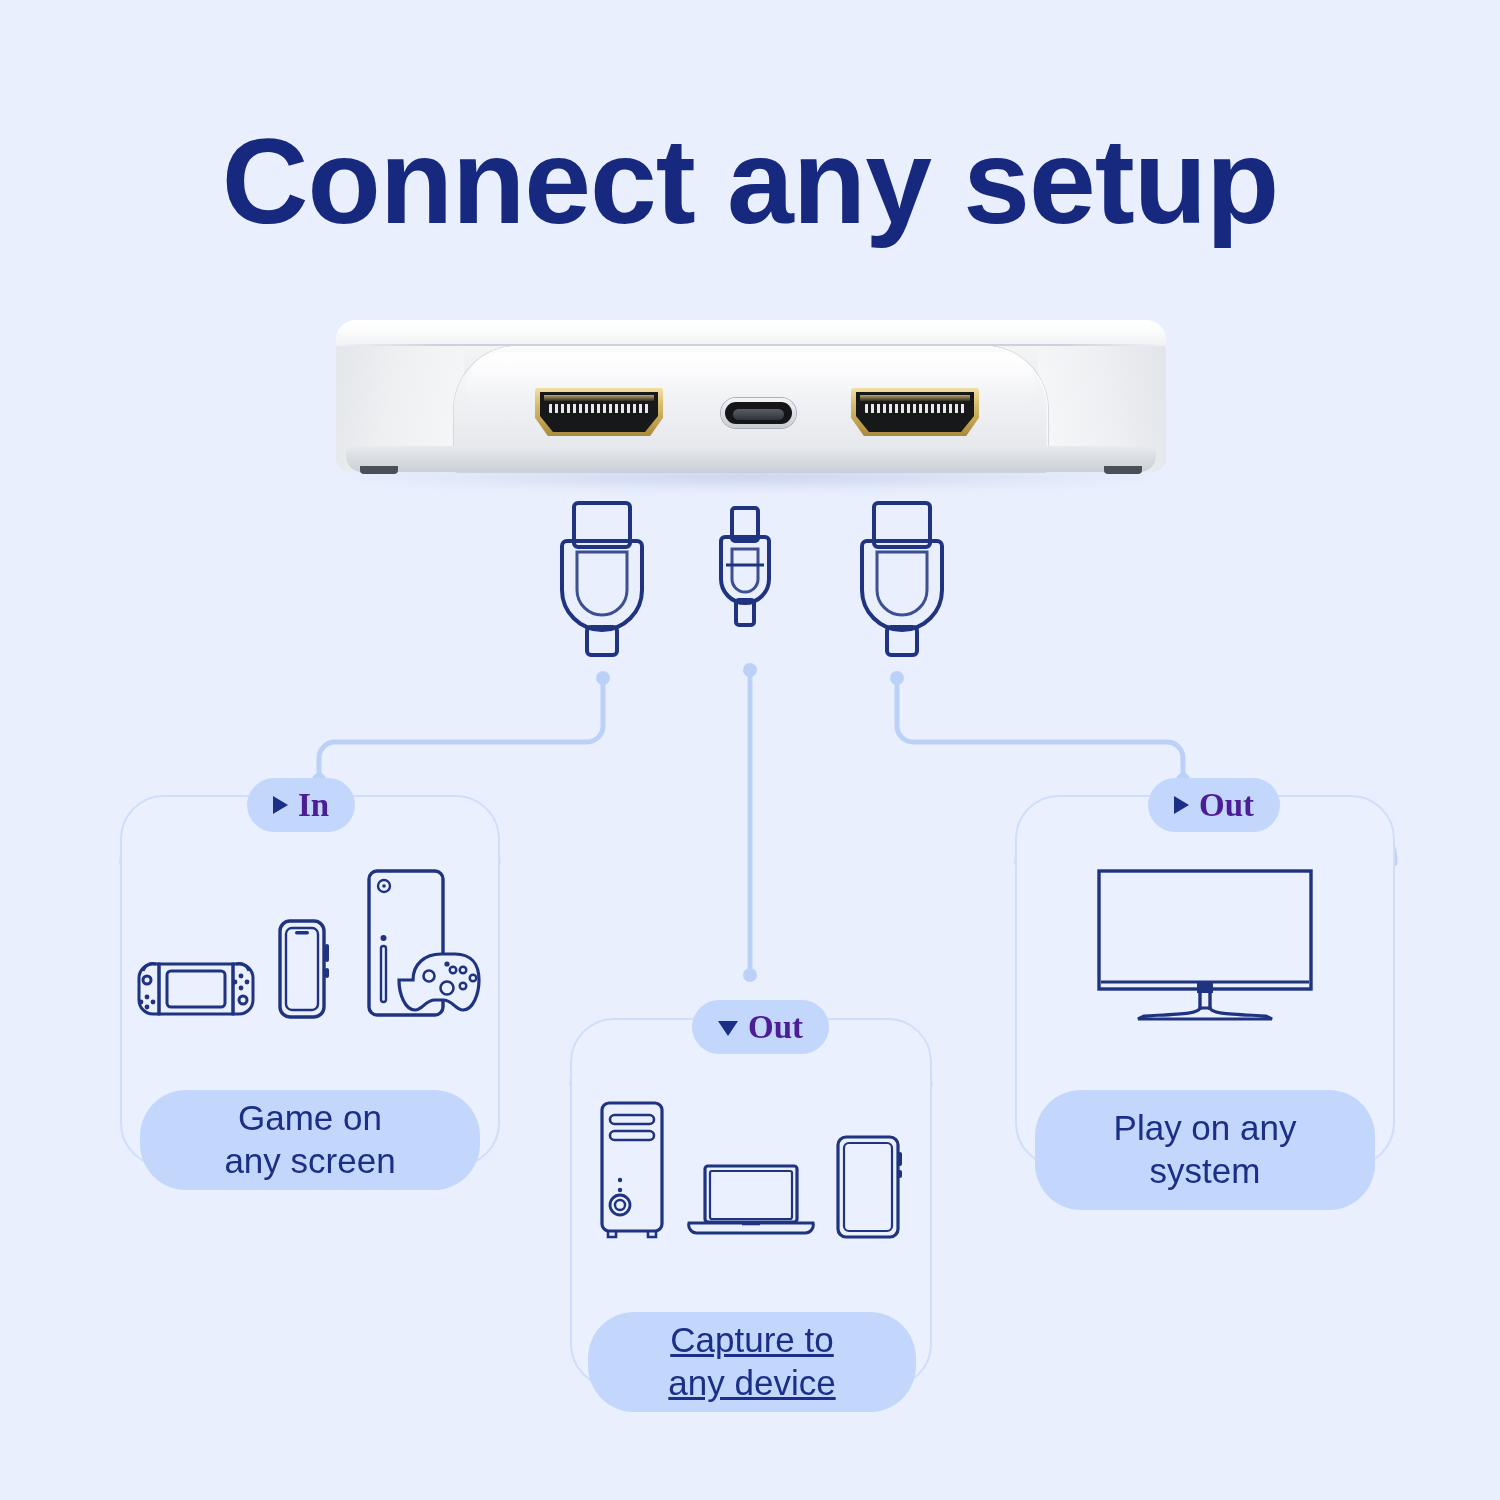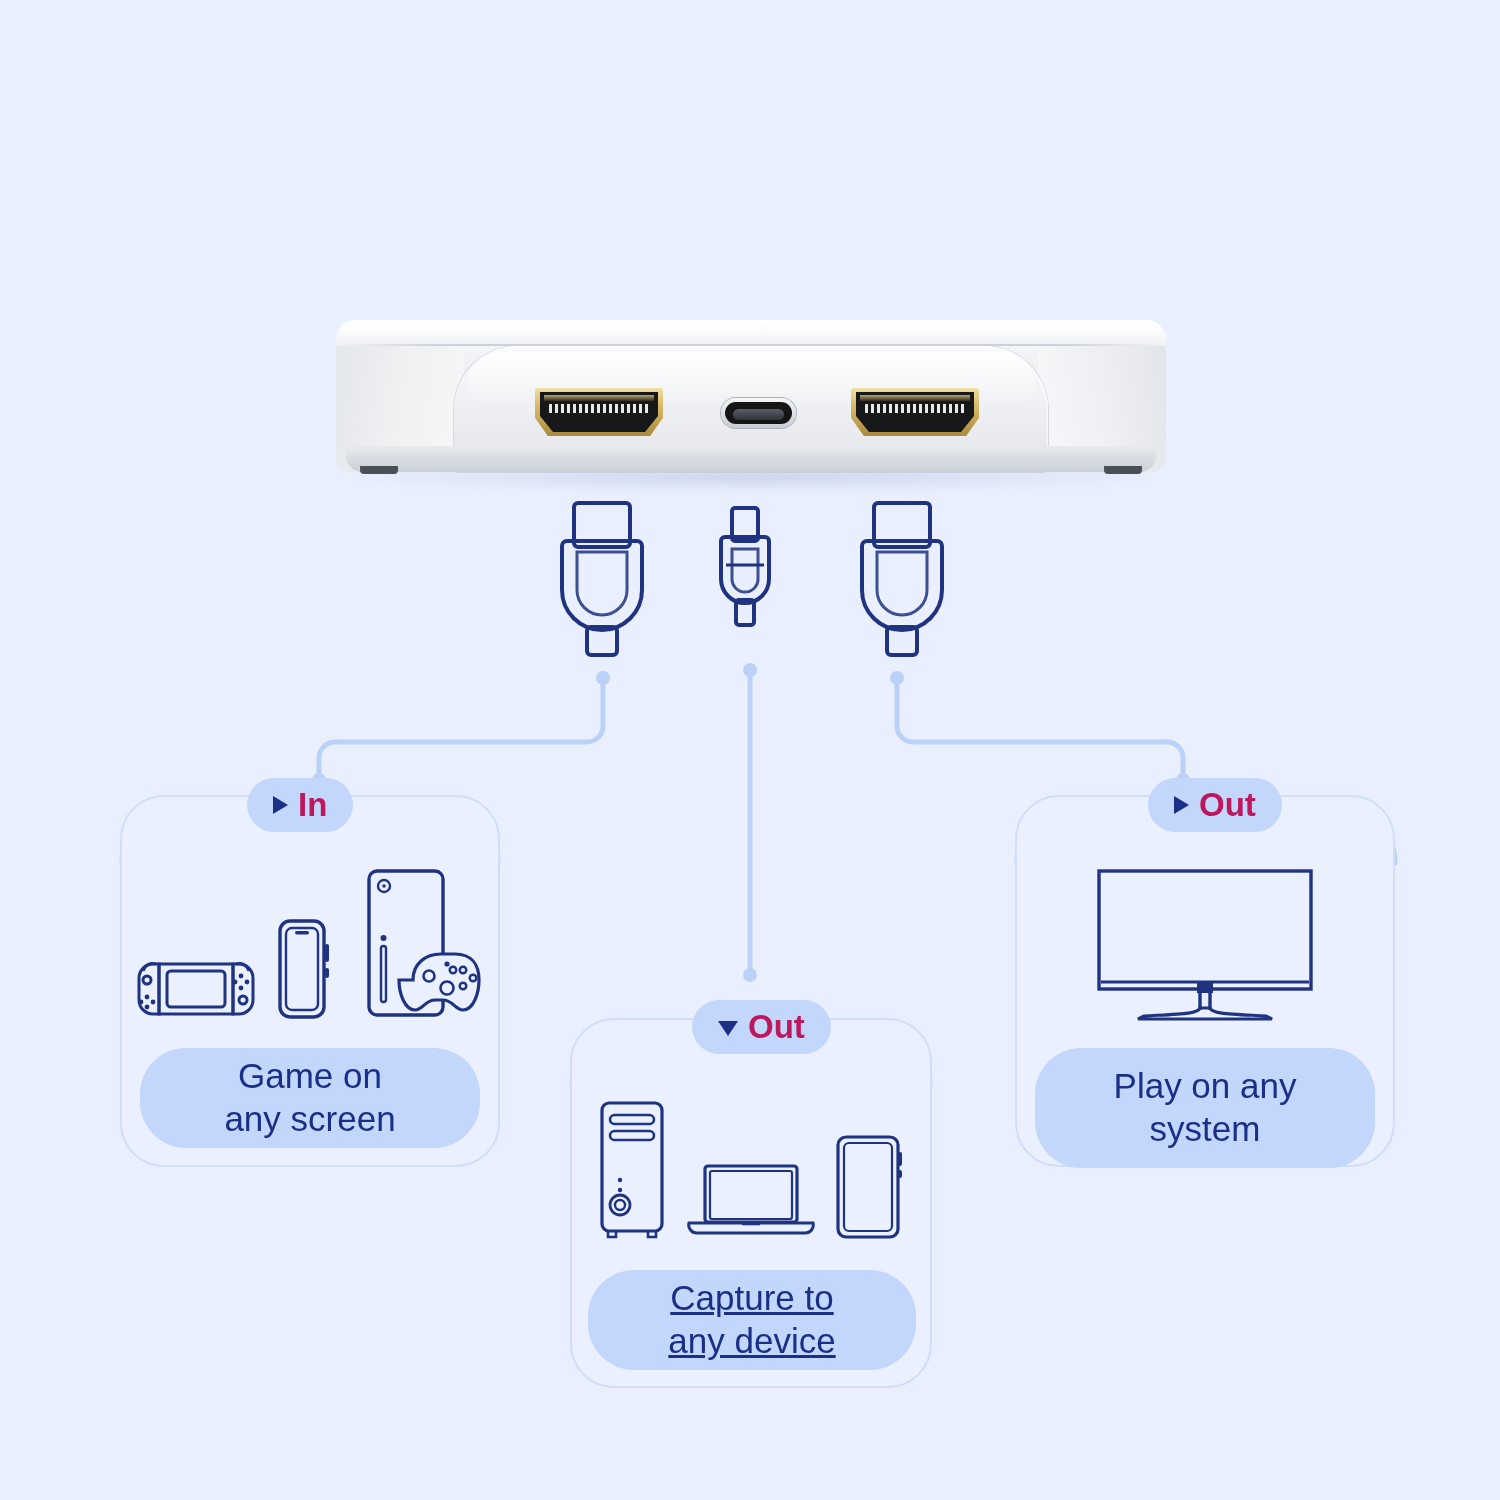--- a/index.html
+++ b/index.html
@@ -142,24 +142,25 @@
   #card-in      { left:120px;  top:795px;  width:380px; height:372px; }
   #card-capture { left:570px;  top:1018px; width:362px; height:370px; }
   #card-play    { left:1015px; top:795px;  width:380px; height:372px; }
 
   .badge {
     position:absolute;
     display:flex; align-items:center; justify-content:center; gap:10px;
     height:54px; padding:0 26px;
     border-radius:27px;
     background:#c3d6fb;
-    color:#be185d;
+    color:#4c1d95;
     font-size:33px; font-weight:700;
     white-space:nowrap;
     z-index:3;
+    font-family:Liberation Serif, serif;
   }
   #badge-in      { left:247px;  top:778px;  }
   #badge-capture { left:692px;  top:1000px; }
   #badge-play    { left:1148px; top:778px;  }
 
   .tri { width:0; height:0; display:inline-block; }
   .tri-right { border-left:15px solid #1b2f86; border-top:9px solid transparent; border-bottom:9px solid transparent; }
   .tri-down  { border-top:15px solid #1b2f86; border-left:10px solid transparent; border-right:10px solid transparent; margin-bottom:-3px; }
 
   .card-icons {
@@ -171,30 +172,32 @@
   #icons-play    { top:846px;  left:1015px; width:380px; height:180px; }
 
   .label-pill {
     position:absolute;
     display:flex; align-items:center; justify-content:center; text-align:center;
     border-radius:46px;
     background:#c3d6fb;
     color:#1b2f86;
     font-size:35px; font-weight:400; line-height:1.22;
     padding:0 16px;
+    margin-top:42px;
   }
   #label-in      { left:140px;  top:1048px; width:340px; height:100px; }
   #label-capture { left:588px;  top:1270px; width:328px; height:100px;text-decoration:underline; }
   #label-play    { left:1035px; top:1048px; width:340px; height:120px; }
 </style>
 </head>
 <body>
 
 <div id="stage">
 
+  <div id="page-title">Connect any setup</div>
 
   <div id="device-wrap">
     <div id="device-shadow"></div>
     <div id="device-body"></div>
     <div id="device-left-face"></div>
     <div id="device-right-face"></div>
     <div id="device-panel"></div>
     <div id="device-panel-gloss"></div>
     <div id="device-top"></div>
     <div id="device-top-seam"></div>

